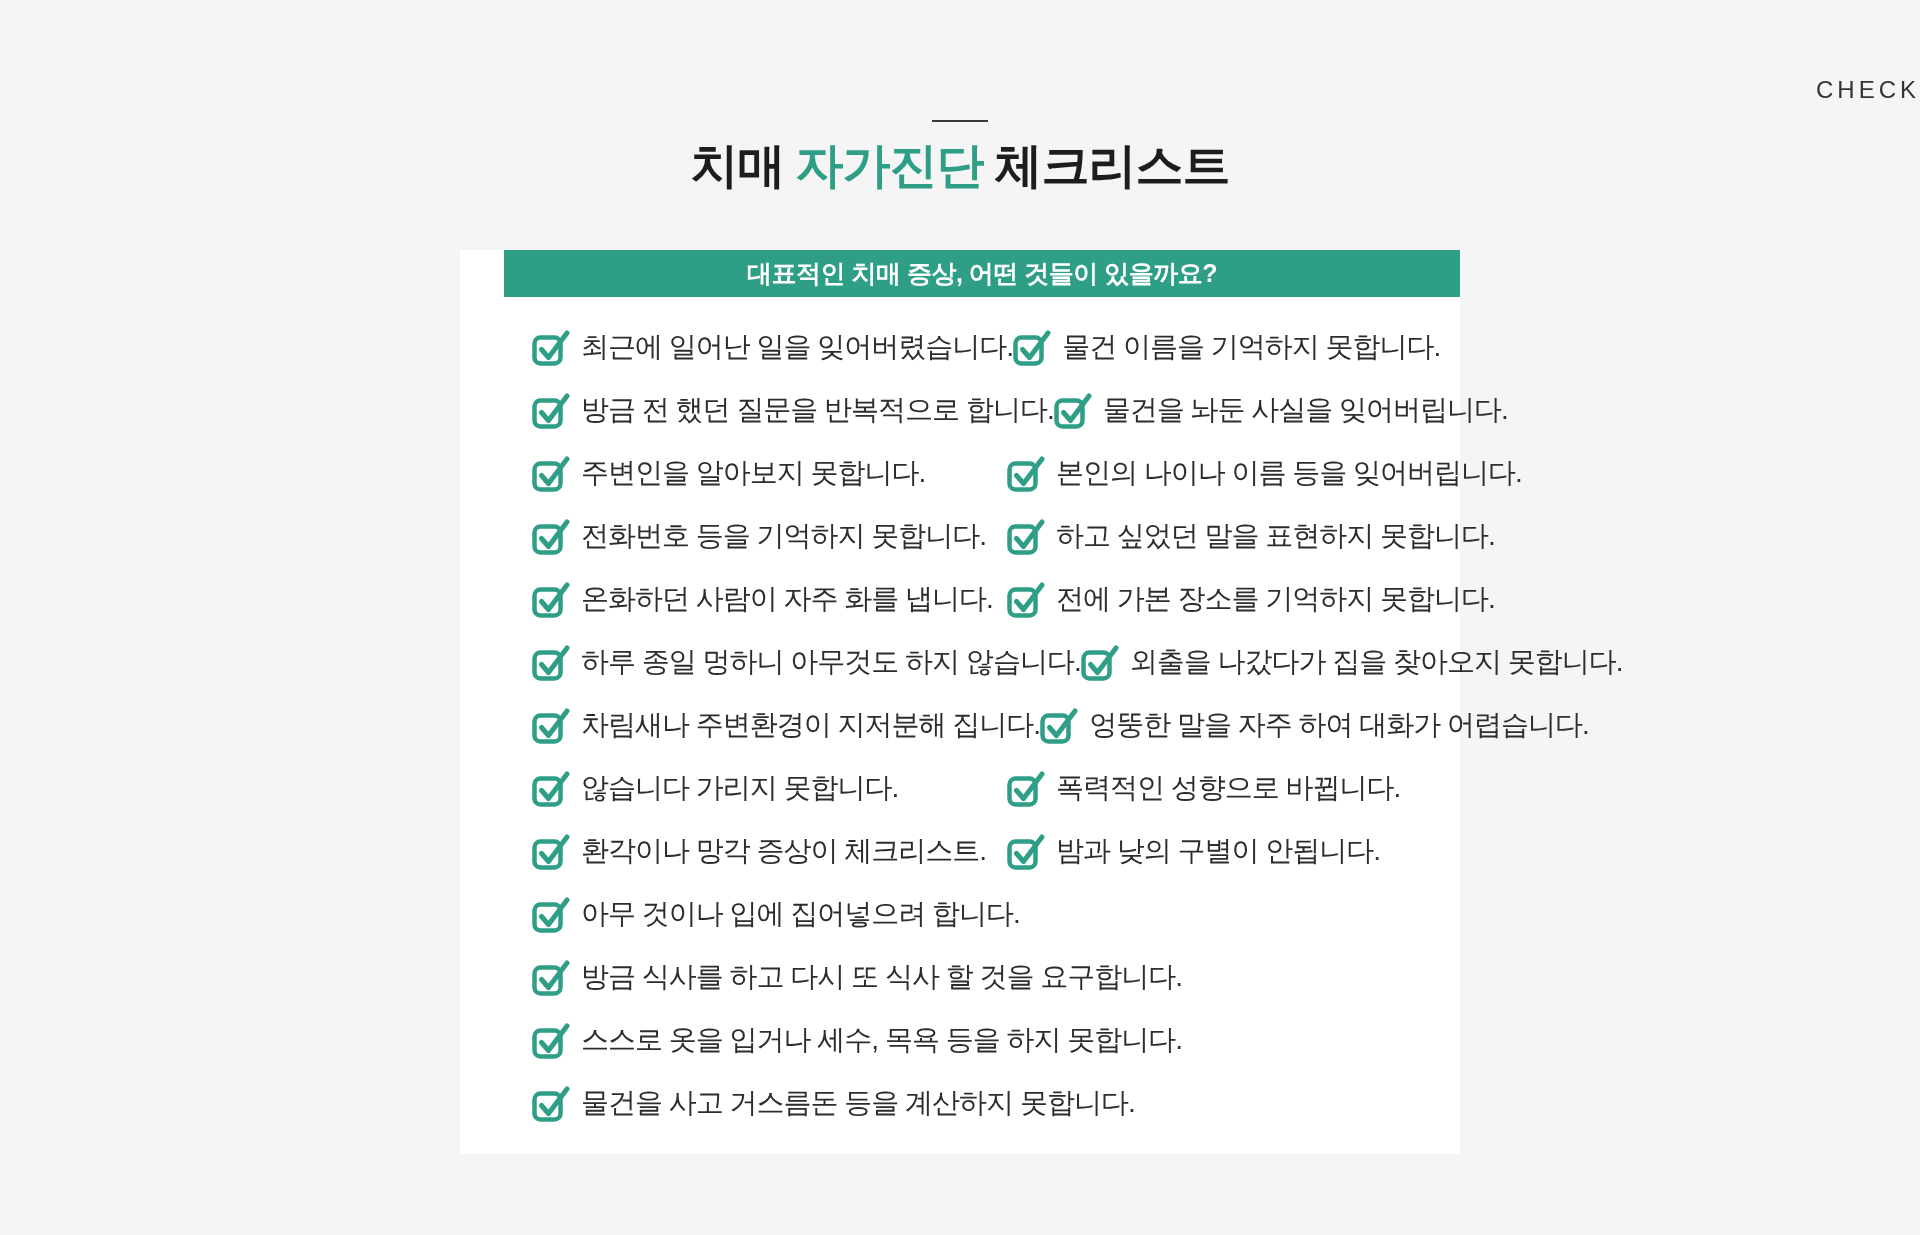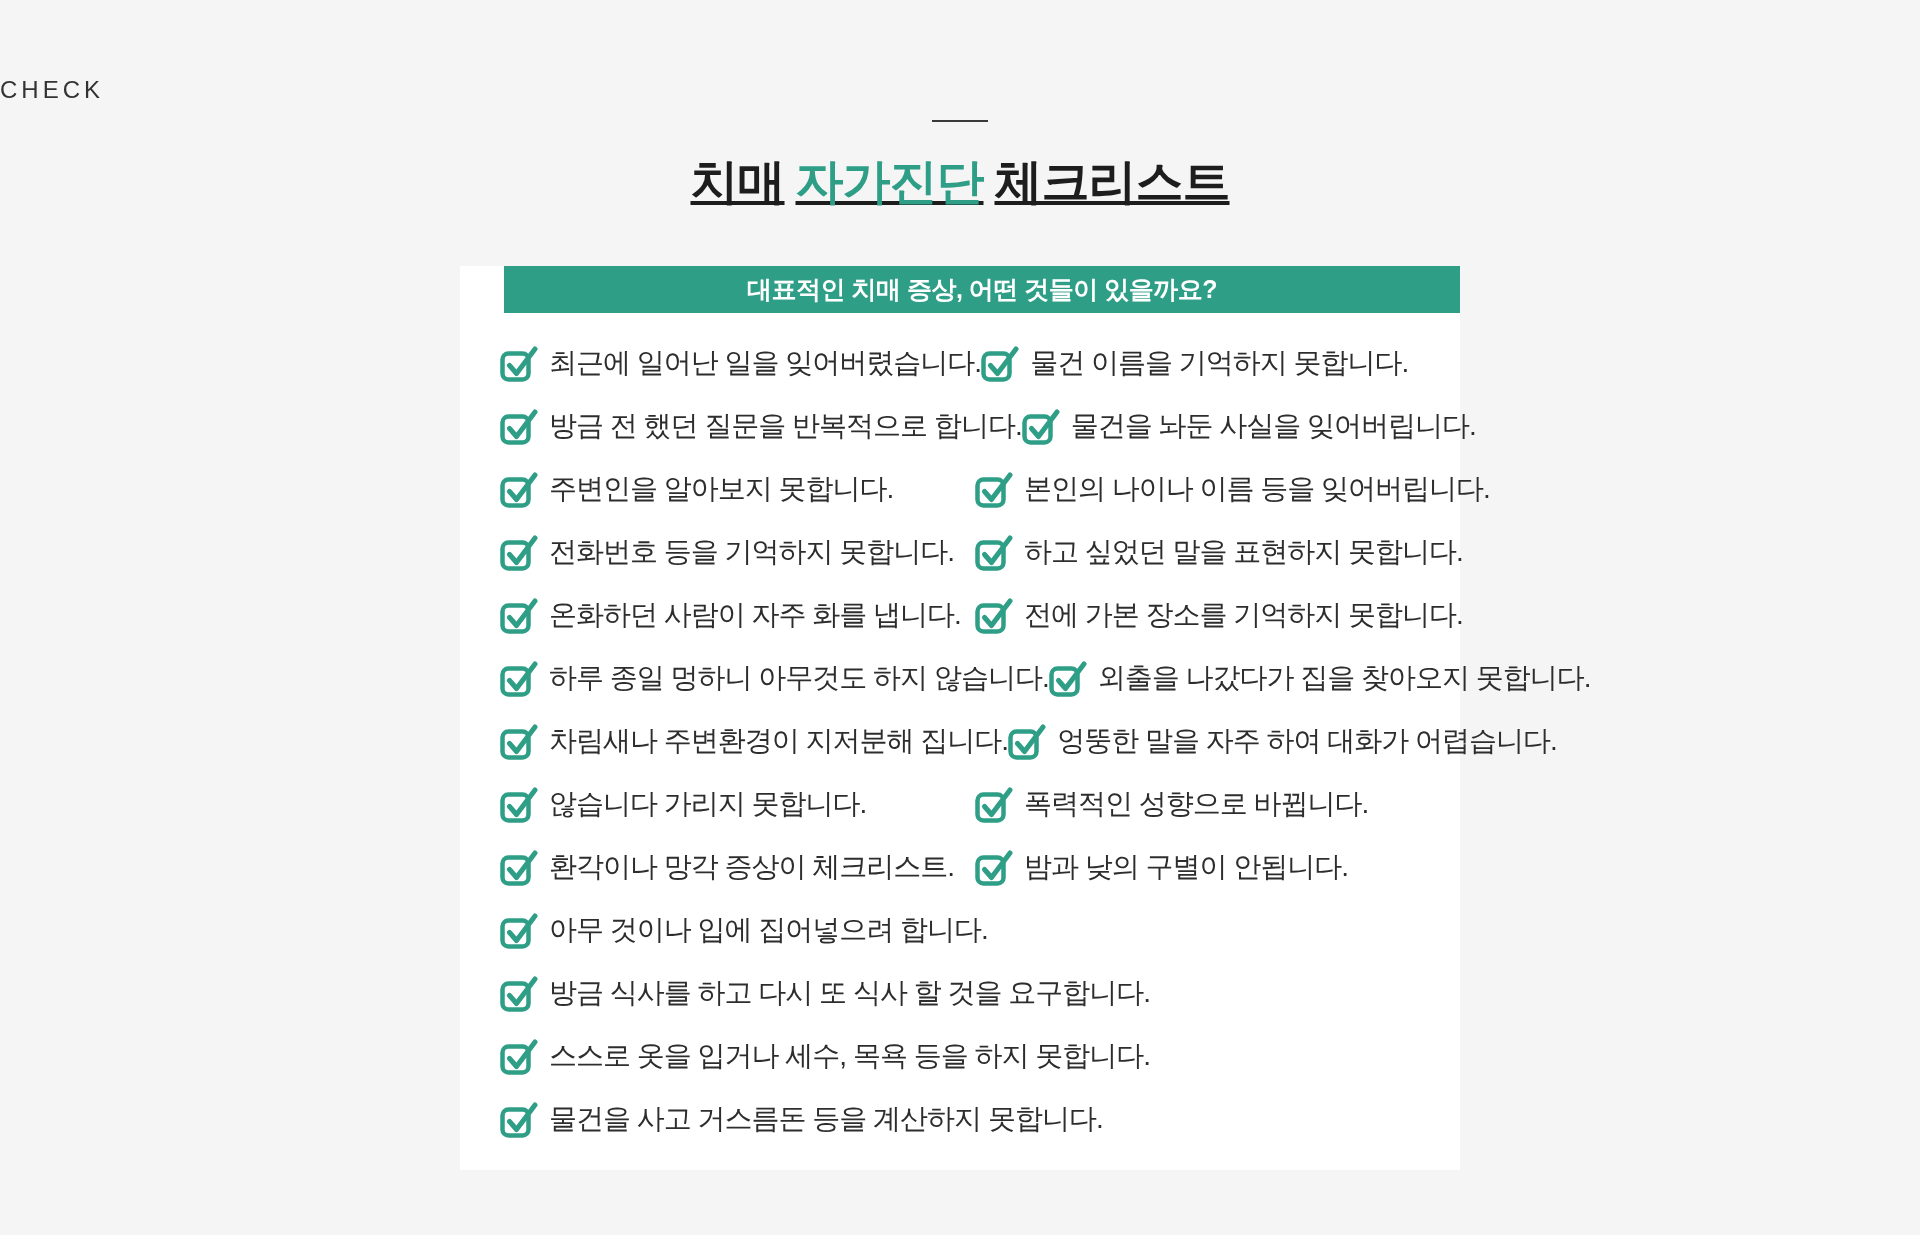--- a/index.html
+++ b/index.html
@@ -15,38 +15,37 @@
     width: 1920px;
     height: 1235px;
     background: var(--bg);
     font-family: "Liberation Sans", "DejaVu Sans", sans-serif;
     overflow: hidden;
   }
   .page { width: 1920px; height: 1235px; position: relative; }
 
   .eyebrow {
     padding-top: 76px;
-    text-align: left;
+    text-align: right;
     font-size: 24px;
     letter-spacing: 4px;
     color: #333333;
   }
   .eyebrow-line {
     width: 56px; height: 2px;
     background: #3a3a3a;
     margin: 16px auto 0;
   }
   .title {
-    margin: 28px 0 0;
+    margin: 12px 0 0;
     text-align: center;
     font-size: 48px;
     font-weight: bold;
     color: var(--heading);
     letter-spacing: -1px;
-    text-decoration: underline;
   }
   .title .hl { color: var(--accent); margin: 0 11px; }
 
   .card {
     width: 1000px;
     margin: 52px auto 0;
     background: var(--card);
   }
   .banner {
     height: 47px;
@@ -54,21 +53,21 @@
     color: #ffffff;
     font-size: 25px;
     font-weight: bold;
     text-align: center;
     line-height: 47px;
     letter-spacing: -0.5px;
     margin-left: 44px;
   }
   .card-body { padding: 31px 40px 32px; }
 
-  .row { display: flex; margin-bottom: 25px; }
+  .row { display: flex; margin-bottom: 25px; margin-left: 32px; }
   .row:last-child { margin-bottom: 0; }
   .item { display: flex; align-items: center; gap: 11px; height: 38px; }
   .item.left  { flex: 0 0 475px; }
   .item.right { flex: 1; }
   .check-icon { width: 38px; height: 38px; flex: 0 0 38px; overflow: visible; }
   .check-icon rect {
     fill: none; stroke: var(--accent); stroke-width: 4.5;
   }
   .check-icon path {
     fill: none; stroke: var(--accent); stroke-width: 5;

